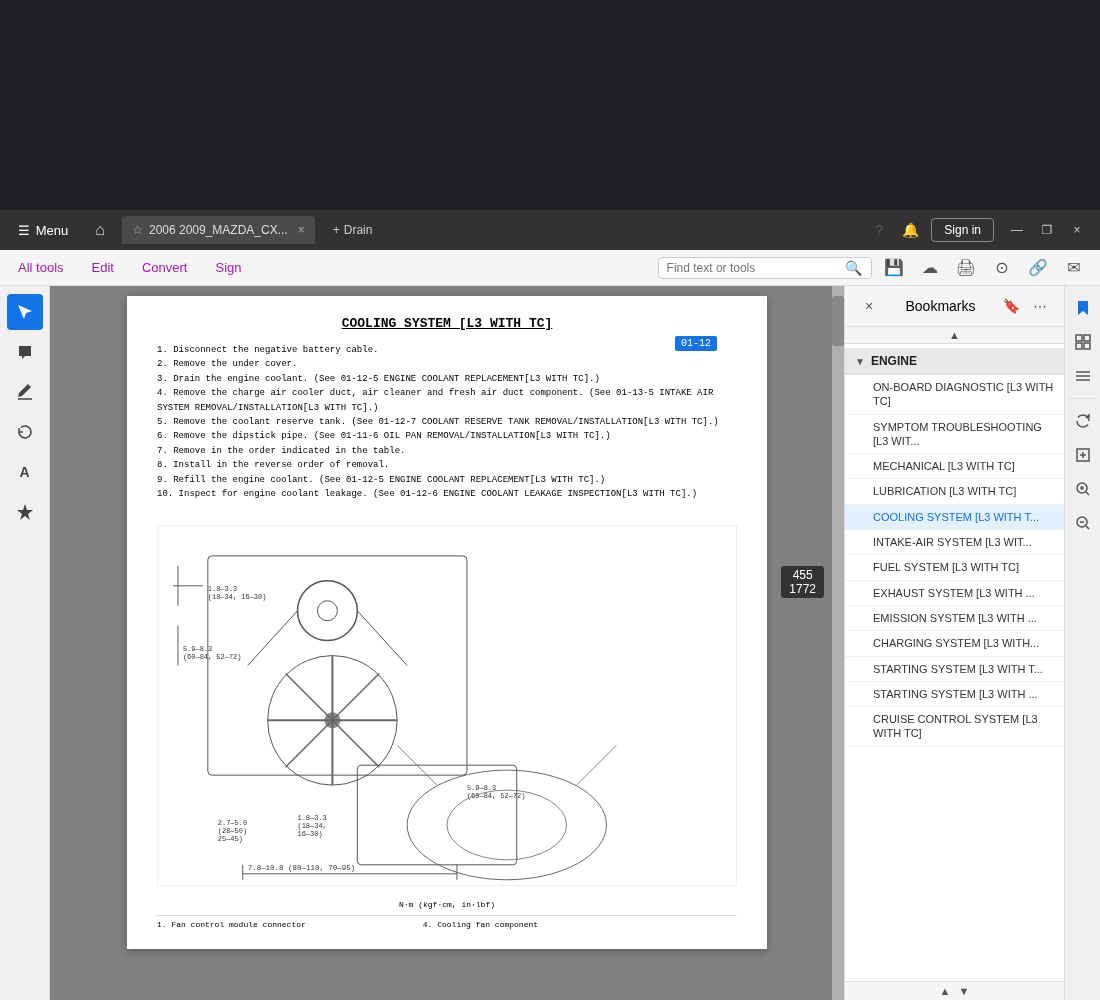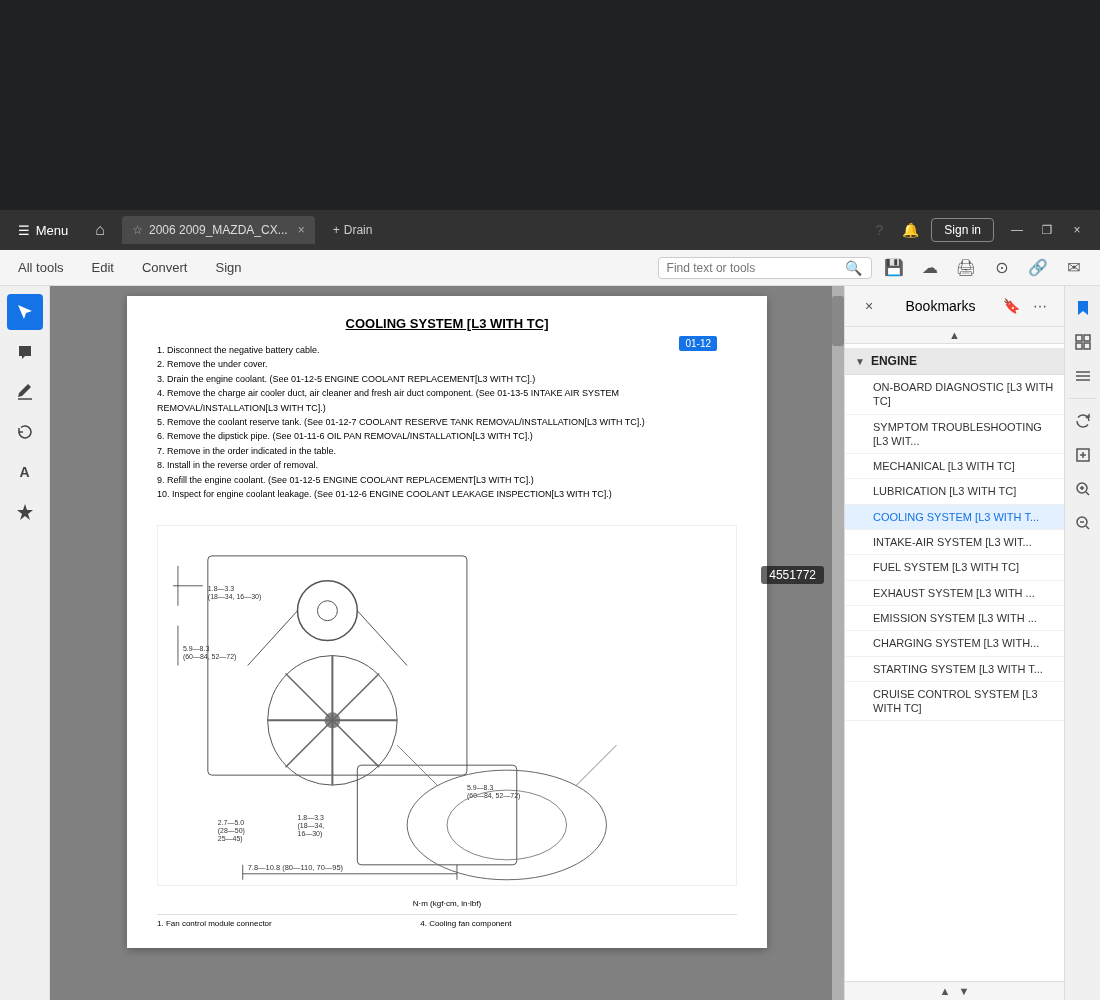--- a/index.html
+++ b/index.html
@@ -130,21 +130,21 @@
       background: #f5f5f5;
       border-bottom: 1px solid #ddd;
       display: flex;
       align-items: center;
       padding: 0 12px;
       gap: 16px;
     }
 
     .secondary-toolbar .toolbar-item {
       font-size: 13px;
-      color: #404040;
+      color: #a21caf;
       cursor: pointer;
       padding: 4px 6px;
       border-radius: 3px;
     }
 
     .toolbar-search {
       margin-left: auto;
       display: flex;
       align-items: center;
       gap: 8px;
@@ -259,21 +259,21 @@
     .page-indicator {
       position: absolute;
       right: 20px;
       top: 280px;
       background: rgba(0,0,0,0.6);
       color: #fff;
       padding: 2px 8px;
       border-radius: 3px;
       font-size: 12px;
       display: flex;
-      flex-direction: row;
+      flex-direction: column;
       align-items: center;
       gap: 0;
     }
 
     
     .doc-title {
       text-align: center;
       font-size: 13px;
       font-weight: bold;
       margin-bottom: 12px;
@@ -525,21 +525,21 @@
           <path d="M9 1l2 6h6l-5 4 2 6-5-4-5 4 2-6-5-4h6z"></path>
         </svg>
       </div>
     </div>
 
     <div class="document-viewer">
 
       <div class="watermark">DEMO</div>
 
       <div class="page-container">
-        <div style="position:relative;">
+        <div style="position:relative;font-family:Liberation Mono, monospace;">
           <div class="doc-title">COOLING SYSTEM [L3 WITH TC]</div>
           <div class="doc-label">01-12</div>
 
           <div class="doc-list">
             <div>1. Disconnect the negative battery cable.</div>
             <div>2. Remove the under cover.</div>
             <div>3. Drain the engine coolant. (See 01-12-5 ENGINE COOLANT REPLACEMENT[L3 WITH TC].)</div>
             <div>4. Remove the charge air cooler duct, air cleaner and fresh air duct component. (See 01-13-5 INTAKE AIR SYSTEM REMOVAL/INSTALLATION[L3 WITH TC].)</div>
             <div>5. Remove the coolant reserve tank. (See 01-12-7 COOLANT RESERVE TANK REMOVAL/INSTALLATION[L3 WITH TC].)</div>
             <div>6. Remove the dipstick pipe. (See 01-11-6 OIL PAN REMOVAL/INSTALLATION[L3 WITH TC].)</div>
@@ -648,20 +648,21 @@
           <div class="bookmark-item">SYMPTOM TROUBLESHOOTING [L3 WIT...</div>
           <div class="bookmark-item">MECHANICAL [L3 WITH TC]</div>
           <div class="bookmark-item">LUBRICATION [L3 WITH TC]</div>
           <div class="bookmark-item active">COOLING SYSTEM [L3 WITH T...</div>
           <div class="bookmark-item">INTAKE-AIR SYSTEM [L3 WIT...</div>
           <div class="bookmark-item">FUEL SYSTEM [L3 WITH TC]</div>
           <div class="bookmark-item">EXHAUST SYSTEM [L3 WITH ...</div>
           <div class="bookmark-item">EMISSION SYSTEM [L3 WITH ...</div>
           <div class="bookmark-item">CHARGING SYSTEM [L3 WITH...</div>
           <div class="bookmark-item">STARTING SYSTEM [L3 WITH T...</div>
+          <div class="bookmark-item">STARTING SYSTEM [L3 WITH ...</div>
           <div class="bookmark-item">CRUISE CONTROL SYSTEM [L3 WITH TC]</div>
         </div>
       </div>
 
       <div style="display:flex;justify-content:center;padding:3px;background:#f5f5f5;border-top:1px solid #ddd;gap:8px;">
         <div style="cursor:pointer;color:#555;font-size:11px;">▲</div>
         <div style="cursor:pointer;color:#555;font-size:11px;">▼</div>
       </div>
     </div>
 

